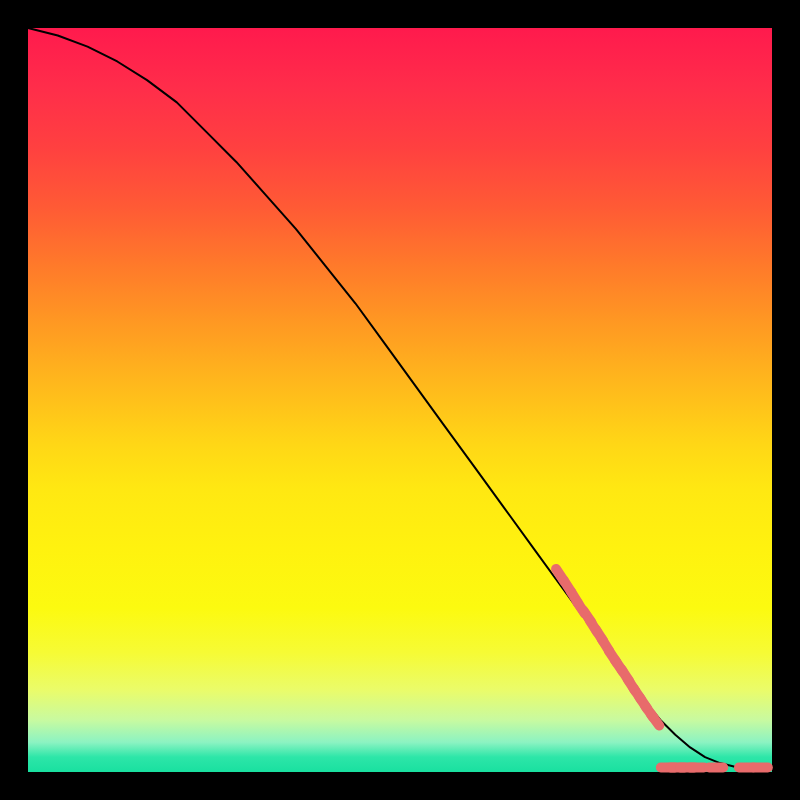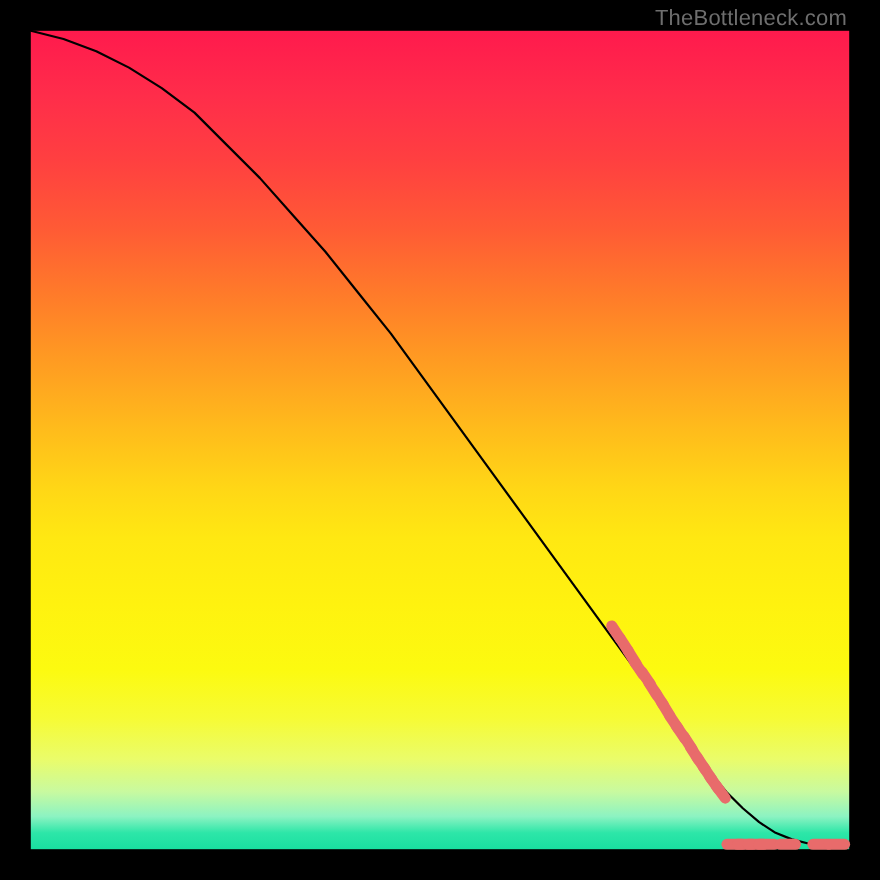--- a/index.html
+++ b/index.html
@@ -60,21 +60,20 @@
     top: 0;
     width: 744px;
     height: 744px;
     overflow: visible;
   }
 </style>
 </head>
 <body>
 
 <div class="frame">
-  <div class="watermark">TheBottleneck.com</div>
 
   <div class="plot">
     <svg class="curve" viewBox="0 0 744 744" preserveAspectRatio="none">
       <path id="curve-path" fill="none" stroke="#000000" stroke-width="2" stroke-linecap="round" stroke-linejoin="round" d="M0.00 0.00 L29.76 7.44 L59.52 18.60 L89.28 33.48 L119.04 52.08 L148.80 74.40 L178.56 104.16 L208.32 133.92 L238.08 167.40 L267.84 200.88 L297.60 238.08 L327.36 275.28 L357.12 316.20 L386.88 357.12 L416.64 398.04 L446.40 438.96 L476.16 479.88 L505.92 520.80 L535.68 561.72 L565.44 602.64 L595.20 643.56 L613.80 669.60 L632.40 691.92 L647.28 706.80 L662.16 719.45 L677.04 729.12 L691.92 735.07 L706.80 738.79 L721.68 739.54 L736.56 739.54 L744.00 739.54"></path>
       <g id="dots">
           <line x1="528.08" y1="541.02" x2="535.84" y2="552.66" stroke="#e86b6b" stroke-width="10" stroke-linecap="round"></line>
           <line x1="535.61" y1="552.12" x2="543.19" y2="563.88" stroke="#e86b6b" stroke-width="10" stroke-linecap="round"></line>
           <line x1="543.15" y1="563.96" x2="550.53" y2="575.85" stroke="#e86b6b" stroke-width="10" stroke-linecap="round"></line>
           <line x1="548.86" y1="573.79" x2="556.73" y2="585.36" stroke="#e86b6b" stroke-width="10" stroke-linecap="round"></line>
           <line x1="555.55" y1="582.72" x2="563.42" y2="594.29" stroke="#e86b6b" stroke-width="10" stroke-linecap="round"></line>

